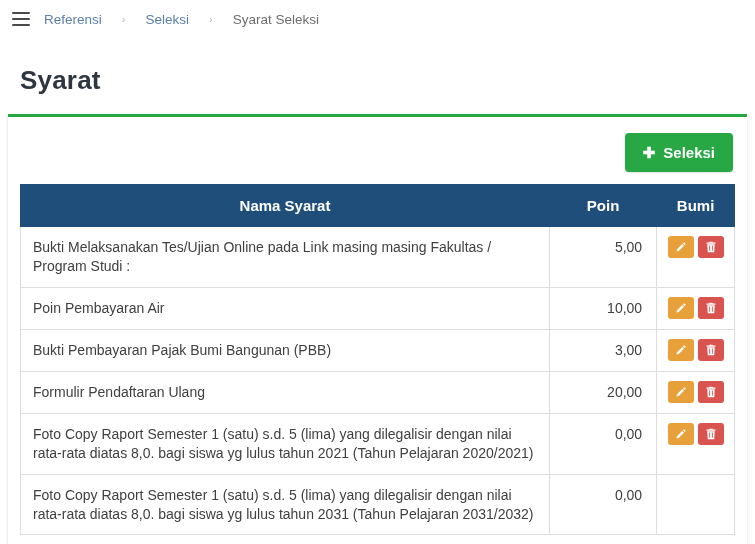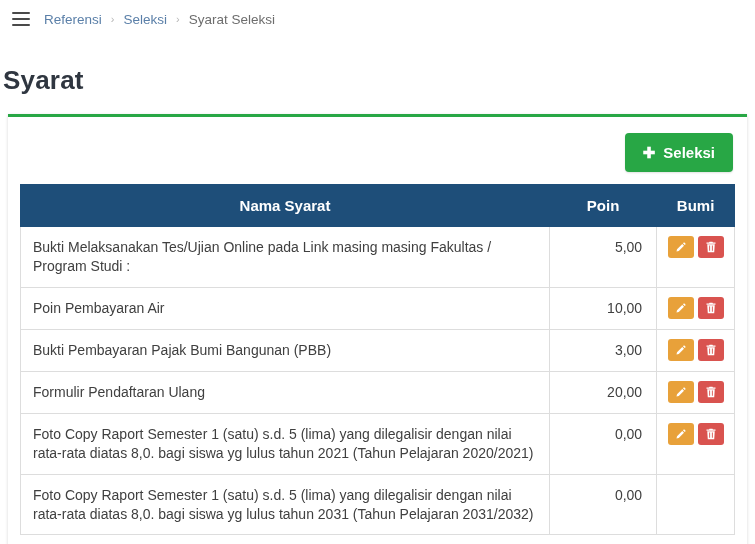--- a/index.html
+++ b/index.html
@@ -39,41 +39,41 @@
     border-radius: 1px;
   }
   .hamburger span:nth-child(1) { top: 0; }
   .hamburger span:nth-child(2) { top: 6px; }
   .hamburger span:nth-child(3) { top: 12px; }
 
   .breadcrumb {
     display: flex;
     align-items: center;
     font-size: 13.5px;
-    gap: 9px;
+    gap: 20px;
   }
   .breadcrumb a {
     color: #5a7fa8;
     text-decoration: none;
     cursor: pointer;
   }
   .breadcrumb .crumb-current {
     color: #6d6d6d;
   }
   .breadcrumb .sep {
     color: #b6b6b6;
     font-size: 11px;
   }
 
   
   .page-title {
     font-size: 26px;
     font-weight: bold;
     color: #2f3640;
-    padding: 10px 12px 0 3px;
+    padding: 10px 12px 0 20px;
     letter-spacing: 0.2px;
   }
 
   
   .card {
     margin: 18px 8px 0 8px;
     border-top: 3px solid #28a745;
     background: #ffffff;
     box-shadow: 0 1px 3px rgba(0,0,0,0.16);
     padding: 14px 12px 0 12px;

